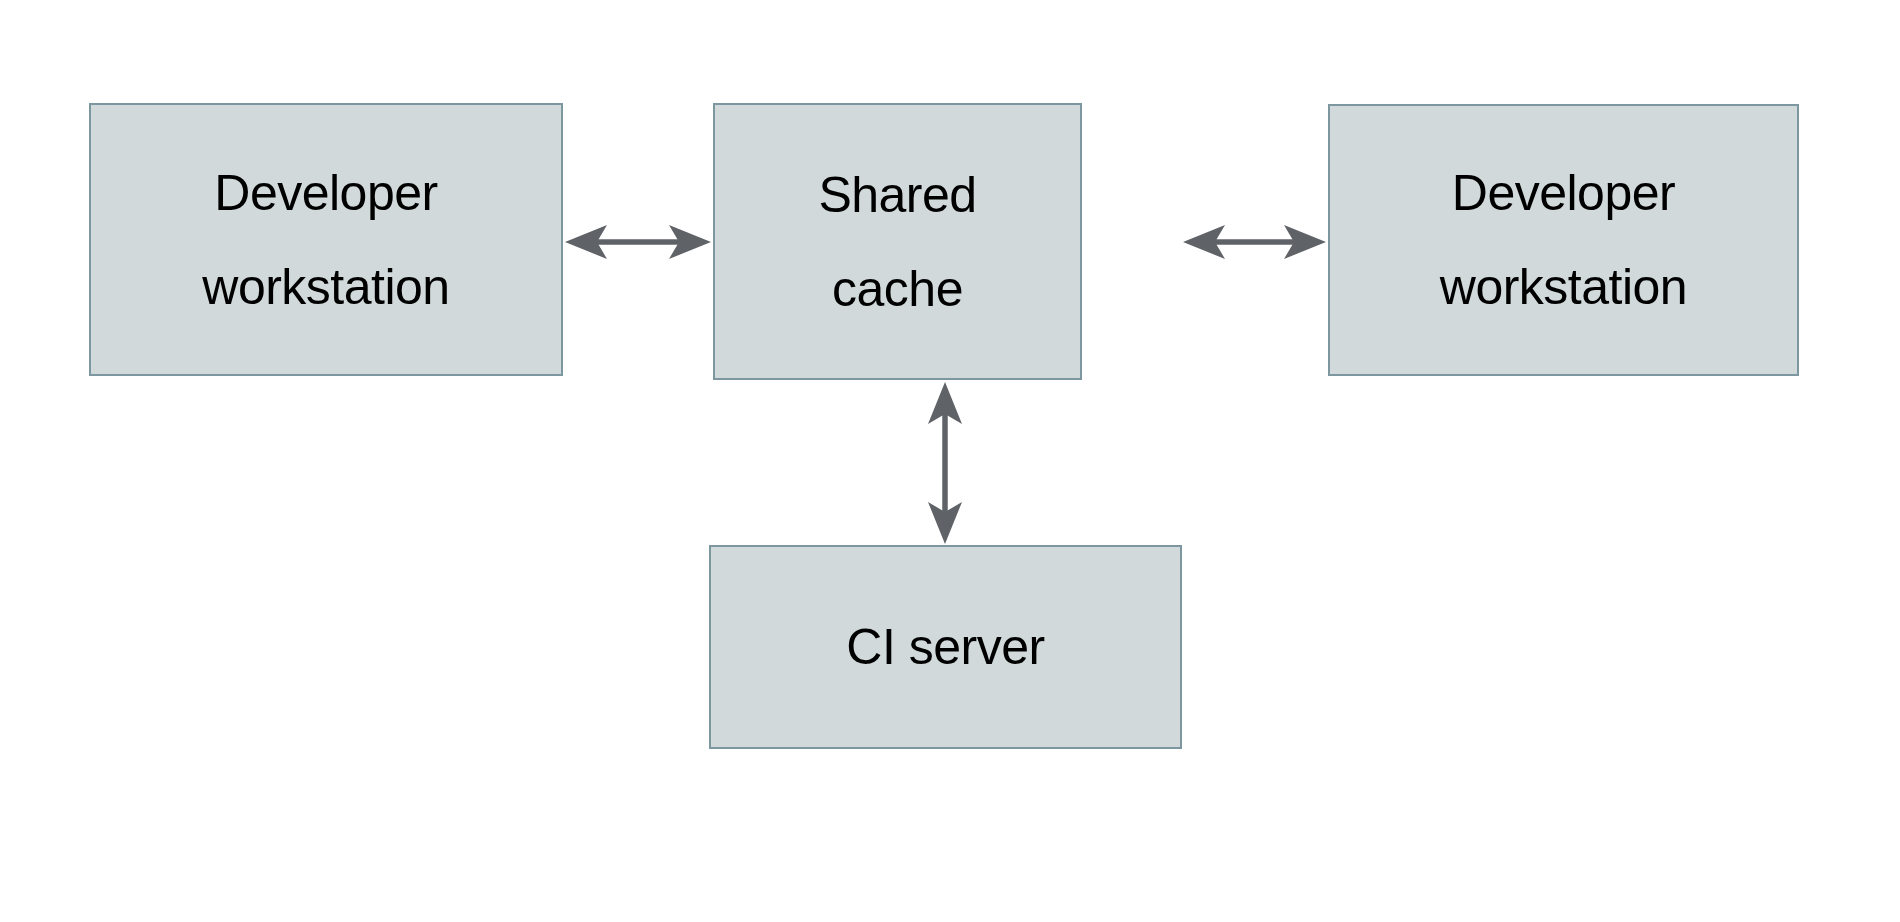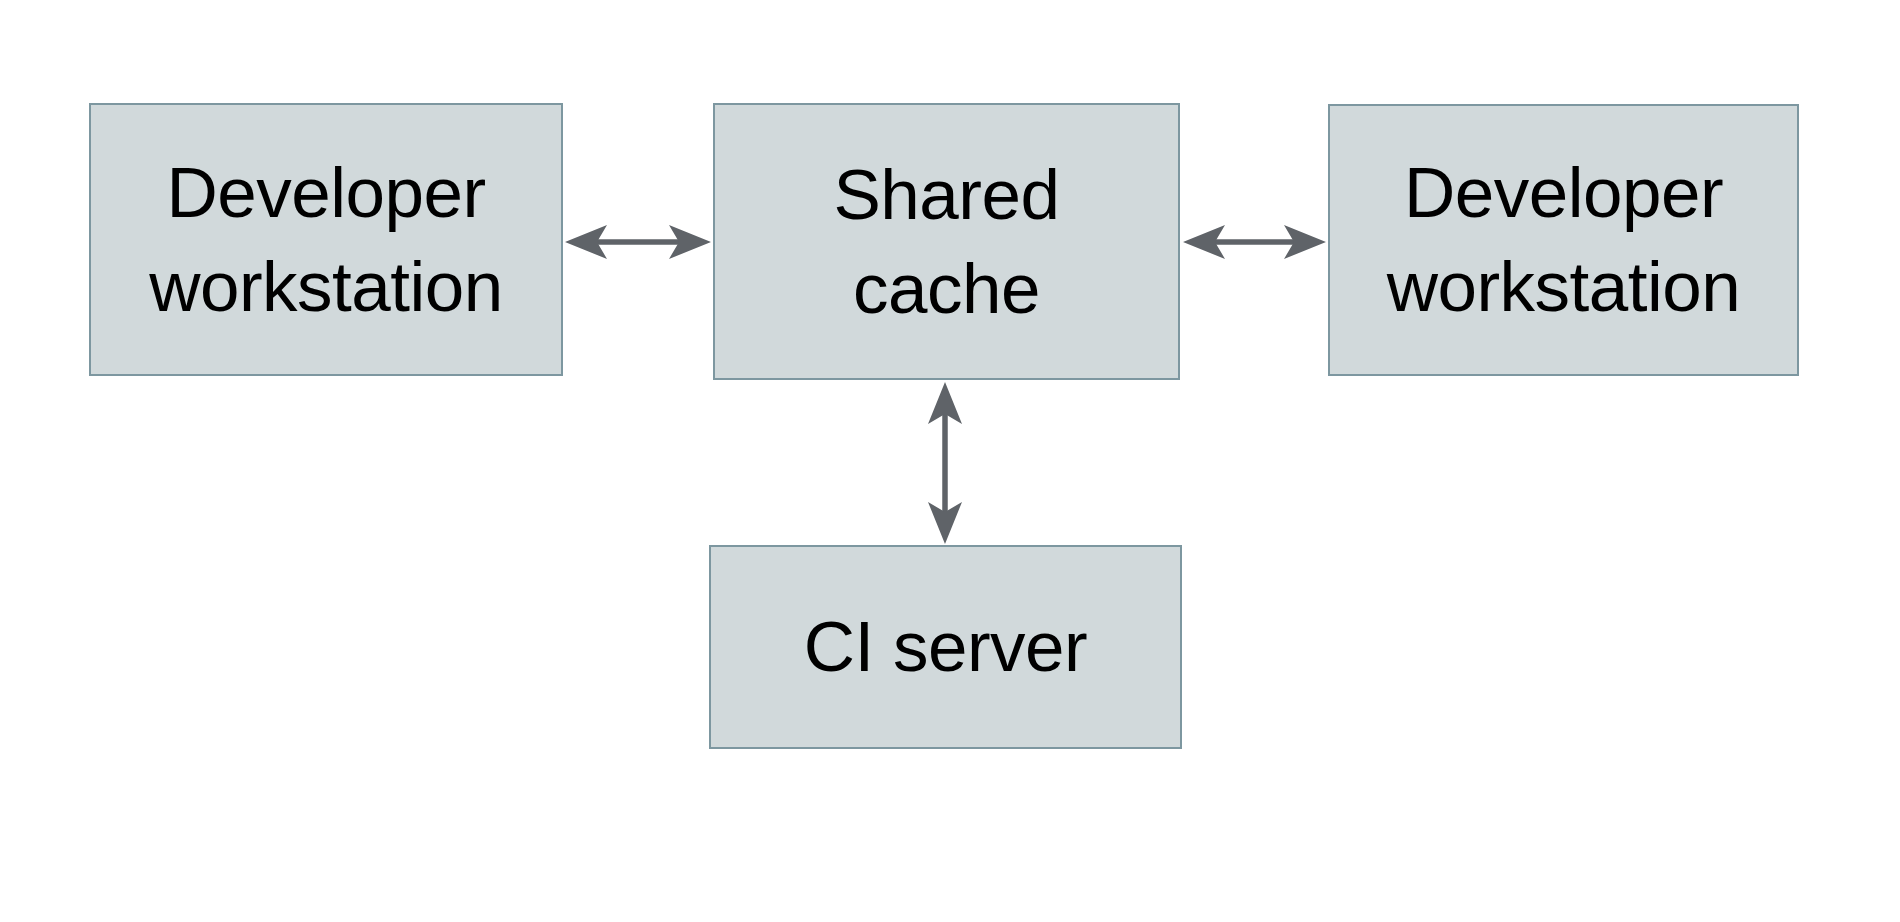--- a/index.html
+++ b/index.html
@@ -18,29 +18,29 @@
   .node {
     position: absolute;
     box-sizing: border-box;
     background: var(--box-fill, #d1d9db);
     border: 2.5px solid var(--box-border, #7d97a0);
     display: flex;
     align-items: center;
     justify-content: center;
   }
   .node-label {
-    font-size: 71px;
+    font-size: 50px;
     line-height: 94px;
     letter-spacing: -0.5px;
     color: var(--text, #000000);
     white-space: pre-line;
     text-align: center;
   }
   .node-dev-left   { left: 89px;   top: 103px; width: 474px; height: 273px; }
-  .node-cache      { left: 713px;  top: 103px; width: 467px; height: 277px; }
+  .node-cache      { left: 713px;  top: 103px; width: 369px; height: 277px; }
   .node-dev-right  { left: 1328px; top: 104px; width: 471px; height: 272px; }
   .node-ci         { left: 709px;  top: 545px; width: 473px; height: 204px; }
   .edges-overlay {
     position: absolute;
     left: 0; top: 0;
     width: 1900px;
     height: 922px;
     pointer-events: none;
   }
   .edge-shaft {

